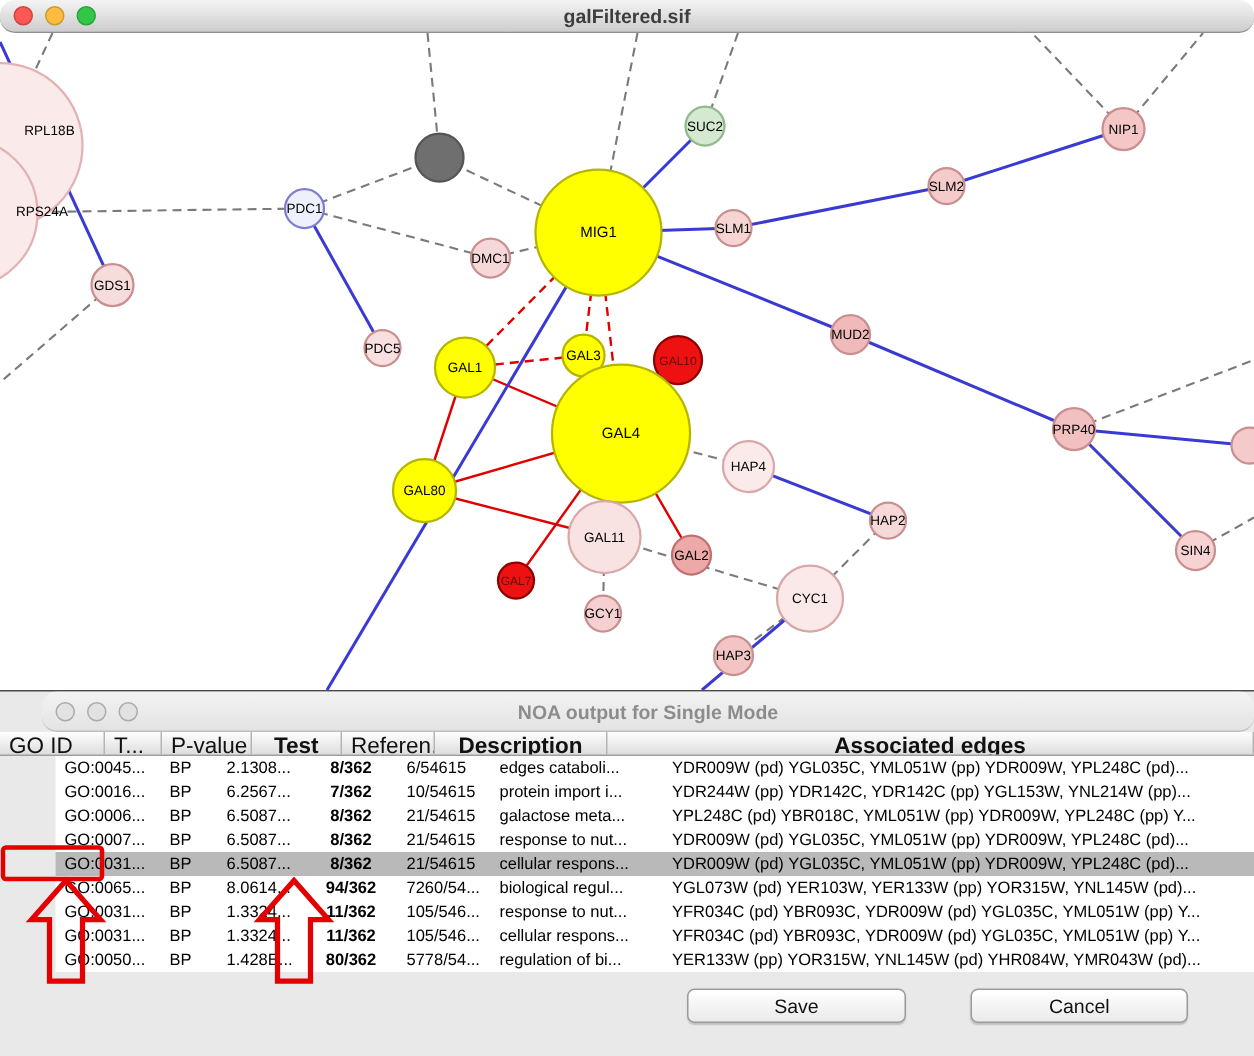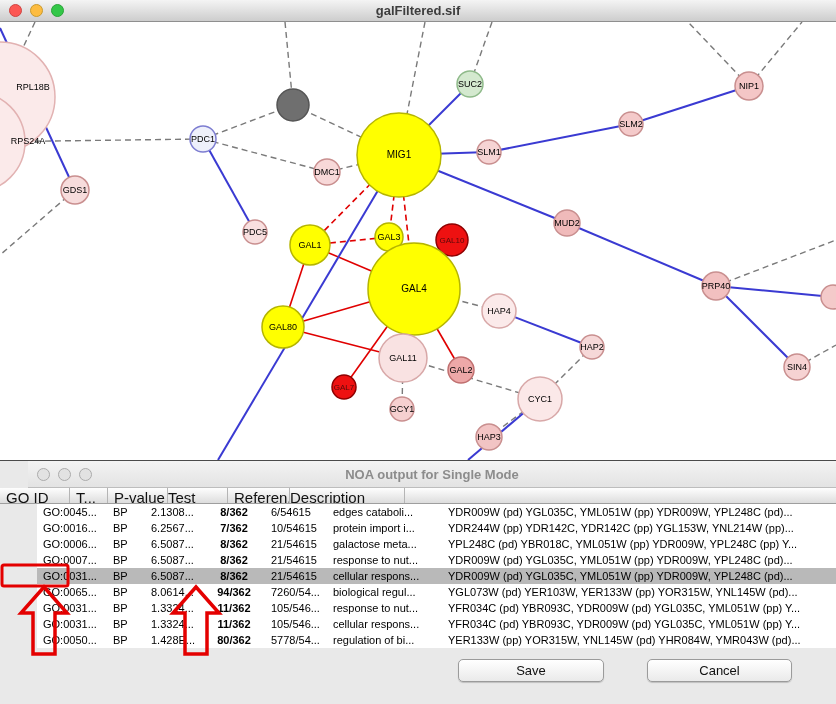--- a/index.html
+++ b/index.html
@@ -1,21 +1,21 @@
 <!DOCTYPE html>
 <html><head>
 <meta charset="utf-8">
 <style>
   * { box-sizing: border-box; margin: 0; padding: 0; }
   html, body { width: 836px; height: 704px; }
   body { position: relative; background: #e4e4e4; font-family: "Liberation Sans", sans-serif; overflow: hidden; }
 
   
   .top-window { position: absolute; top: 0; left: 0; width: 836px; height: 460px; background: #fff; }
-  .titlebar { position: relative; display: flex; align-items: center; justify-content: center; }
+  .titlebar { position: relative; display: flex; align-items: center; justify-content: center; border-radius: 10px; }
   .top-titlebar { height: 22px; background: linear-gradient(#f4f4f4, #cdcdcd); border-bottom: 1px solid #8f8f8f; }
   .traffic { position: absolute; left: 9px; display: flex; gap: 8px; }
   .light { width: 13px; height: 13px; border-radius: 50%; display: inline-block; }
   .light.red    { background: #fc5753; border: 1px solid #cf4441; }
   .light.yellow { background: #fdbc40; border: 1px solid #c99a2e; }
   .light.green  { background: #33c748; border: 1px solid #2aa338; }
   .light.gray   { background: #e2e2e2; border: 1px solid #ababab; }
   .title-text { font-size: 13px; font-weight: bold; color: #3d3d3d; }
   .bottom-titlebar .title-text { color: #8c8c8c; }
   #graph-svg { display: block; background: #ffffff; }
@@ -23,21 +23,21 @@
 
   
   .bottom-window { position: absolute; top: 460px; left: 0; width: 836px; height: 244px; background: #e9e9e9; border-top: 1px solid #4a4a4a; padding-left: 28px; }
   .bottom-titlebar { height: 27px; background: linear-gradient(#f3f3f3, #e3e3e3); border-bottom: 1px solid #bdbdbd; }
 
   #table-header { position: absolute; top: 27px; left: 0; width: 836px; height: 16px;
     display: grid; grid-template-columns: 70px 38px 60px 60px 62px 115px 1fr;
     background: linear-gradient(#fefefe, #dddddd); border-bottom: 1px solid #9e9e9e; }
   .th { font-size: 15px; color: #111; border-right: 1px solid #b5b5b5; padding: 1px 0 0 6px;
     overflow: hidden; white-space: nowrap; }
-  .th.center { padding-left: 0; }
+  .th.center { text-align: center; padding-left: 0; font-weight: bold; }
 
   #table-body { position: absolute; top: 43px; left: 0; width: 836px; height: 144px; background: #fff; margin-left: 37px; }
   .tr { display: grid; grid-template-columns: 70px 38px 60px 60px 62px 115px 1fr; height: 16px; }
   .tr.selected { background: #b9b9b9; }
   .td { font-size: 11px; color: #000; padding: 1.5px 2px 0 6px; overflow: hidden; white-space: nowrap; }
   .td.center { text-align: center; padding-left: 0; font-weight: bold; }
 
   .mac-btn { position: absolute; top: 198px; height: 23px; border-radius: 5px; border: 1px solid #9b9b9b;
     background: linear-gradient(#ffffff, #eaeaea); font-size: 13px; font-family: "Liberation Sans", sans-serif;
     color: #111; box-shadow: 0 1px 1px rgba(0,0,0,0.18); }
@@ -173,20 +173,21 @@
     </div>
     <span class="title-text">NOA output for Single Mode</span>
   </div>
   <div id="table-header">
       <div class="th">GO ID</div>
       <div class="th">T...</div>
       <div class="th">P-value</div>
       <div class="th center">Test</div>
       <div class="th">Referen...</div>
       <div class="th center">Description</div>
+      <div class="th center">Associated edges</div>
     </div>
   <div id="table-body">
       <div class="tr">
         <div class="td">GO:0045...</div>
         <div class="td">BP</div>
         <div class="td">2.1308...</div>
         <div class="td center">8/362</div>
         <div class="td">6/54615</div>
         <div class="td">edges cataboli...</div>
         <div class="td">YDR009W (pd) YGL035C, YML051W (pp) YDR009W, YPL248C (pd)...</div>

